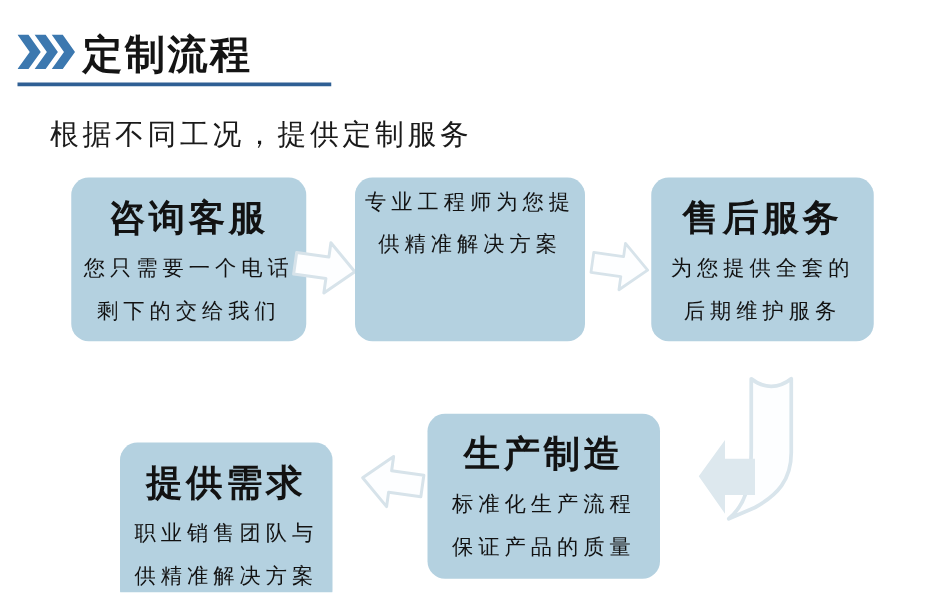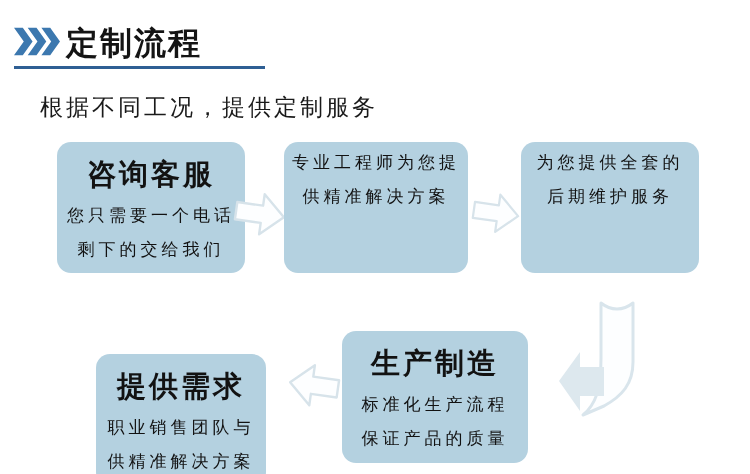--- a/index.html
+++ b/index.html
@@ -89,20 +89,21 @@
     <div class="box-text">供精准解决方案</div>
   </div>
 
   <svg class="conn arrow-r2" viewBox="0 0 56 56" aria-hidden="true">
     <g transform="rotate(8 28 28)">
       <polygon points="3,19 30,19 30,7 53,28 30,49 30,37 3,37" fill="#fdfeff" stroke="#d7e3ea" stroke-width="2.5" stroke-linejoin="round"></polygon>
     </g>
   </svg>
 
   <div class="flow-box box-3">
+    <div class="box-title">售后服务</div>
     <div class="box-text">为您提供全套的</div>
     <div class="box-text">后期维护服务</div>
   </div>
 
   <svg class="conn bent-arrow" viewBox="0 0 95 125" aria-hidden="true">
     <path d="M 49,5 C 59,13 71,13 81,5 L 81,64 C 81,86 70,98 52,108 L 31,117 C 43,107 49,93 49,60 Z" fill="#fdfeff" stroke="#d9e5ec" stroke-width="3" stroke-linejoin="round"></path>
     <polygon points="7,83 28,54 28,69 52,69 52,98 28,98 28,113" fill="#dde8ee"></polygon>
   </svg>
 
   <div class="flow-box box-4">

